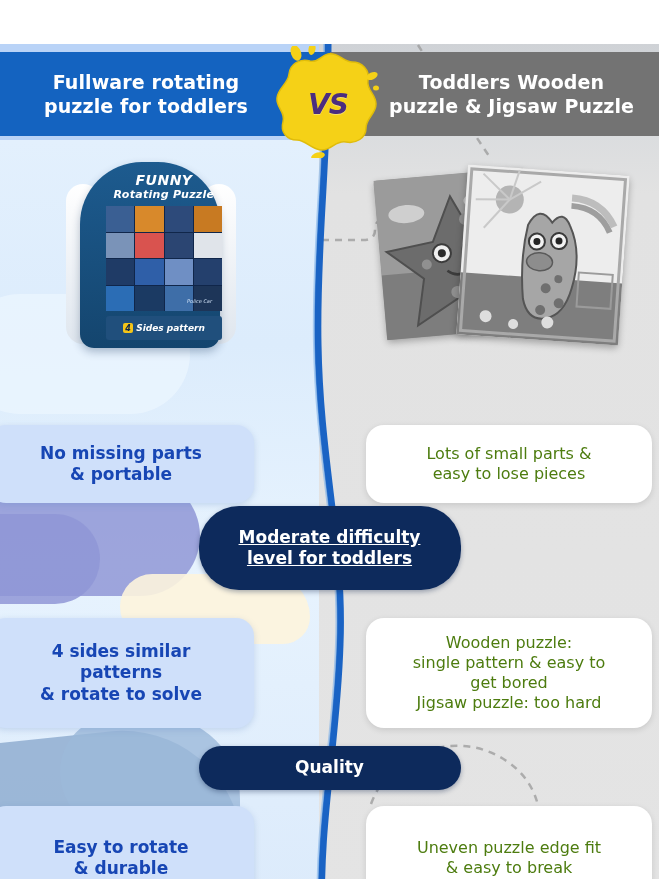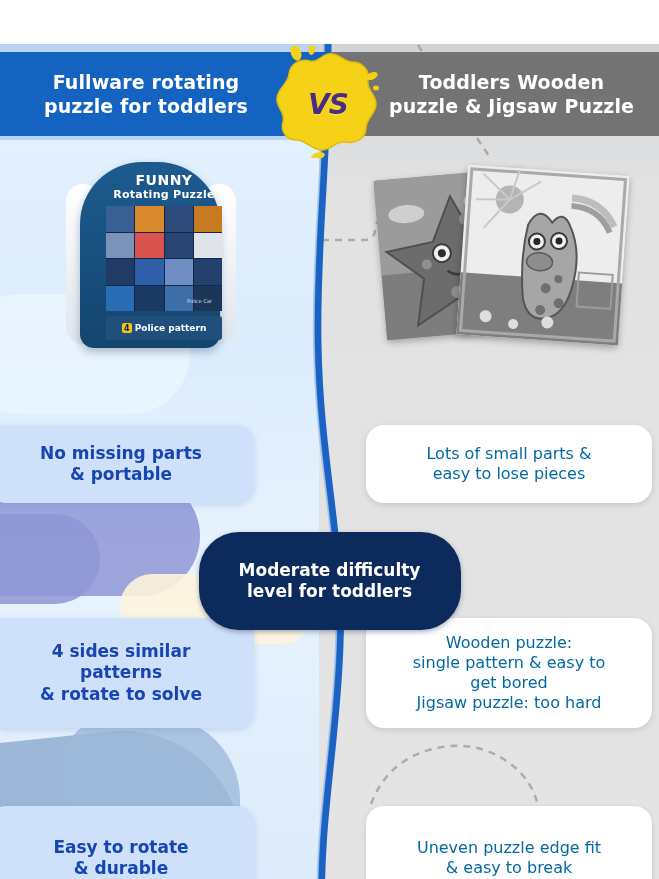--- a/index.html
+++ b/index.html
@@ -87,21 +87,21 @@
     position: absolute; left: 0; top: 0; width: 112px; height: 112px;
     display: flex; align-items: center; justify-content: center;
     color: #4b2d7f; font-weight: bold; font-size: 28px;
     font-style: italic; letter-spacing: -1px;
     text-shadow: 0 1px 0 rgba(255,255,255,.35);
     padding-top: 4px;
   }
 
   
   .product-left {
-    position: absolute; left: 66px; top: 118px; width: 170px; height: 190px;
+    position: absolute; left: 66px; top: 118px; width: 170px; height: 190px; font-style: italic;
   }
   .toy-body {
     position: absolute; left: 14px; top: 0; width: 140px; height: 186px;
     background: linear-gradient(#1d5b8f, #14456e);
     border-radius: 62px 62px 14px 14px;
     box-shadow: 0 4px 8px rgba(20,50,90,.3);
   }
   .toy-handle-l, .toy-handle-r {
     position: absolute; top: 22px; width: 34px; height: 160px;
     background: linear-gradient(#ffffff, #dfe6ee);
@@ -171,31 +171,31 @@
     display: flex; align-items: center; justify-content: center;
     text-align: center; line-height: 1.26;
     border-radius: 18px;
   }
   .card-left {
     background: #cfe0fa; color: #1746b4;
     font-weight: bold; font-size: 17px;
     box-shadow: 0 2px 6px rgba(90,130,190,.25);
   }
   .card-right {
-    background: #ffffff; color: #0369a1;
+    background: #ffffff; color: #4d7c0f;
     font-size: 16px;
     box-shadow: 0 2px 6px rgba(0,0,0,.12);
   }
 
   
   .pill-1 { top: 324px; width: 262px; height: 44px; }
   .card-1l { left: -12px; top: 381px; width: 266px; height: 78px; }
   .card-1r { left: 366px; top: 381px; width: 286px; height: 78px; }
   
-  .pill-2 { top: 488px; width: 262px; height: 98px; }
+  .pill-2 { top: 462px; width: 262px; height: 84px; text-decoration: underline; }
   .card-2l { left: -12px; top: 574px; width: 266px; height: 110px; }
   .card-2r { left: 366px; top: 574px; width: 286px; height: 110px; }
   
   .pill-3 { top: 702px; width: 262px; height: 44px; }
   .card-3l { left: -12px; top: 762px; width: 266px; height: 104px; }
   .card-3r { left: 366px; top: 762px; width: 286px; height: 104px; }
 </style>
 </head>
 <body>
 
@@ -271,21 +271,21 @@
           <i style="background:#6f8fc4"></i>
           <i style="background:#24406d"></i>
         <i style="background:#2b6db5"></i>
           <i style="background:#1b3a63"></i>
           <i style="background:#3e6ea8"></i>
           <i style="background:#1d3558"></i>
       </div>
       <div class="toy-caption">Police Car</div>
       <div class="toy-footer">
         <span class="toy-badge4">4</span>
-        <span class="toy-footer-text">Police pattern</span>
+        <span class="toy-footer-text">Sides pattern</span>
       </div>
     </div>
   </div>
 
   <div class="product-right">
     <div class="wood-card wood-a">
       <svg viewBox="0 0 150 160" width="150" height="160">
         <rect x="0" y="0" width="150" height="160" fill="#9b9b9b"></rect>
         <rect x="0" y="95" width="150" height="65" fill="#7d7d7d"></rect>
         <ellipse cx="30" cy="36" rx="18" ry="9" fill="#cfcfcf"></ellipse>
@@ -338,16 +338,17 @@
     </div>
   </div>
 
   <div class="card card-left card-1l">No missing parts<br>&amp; portable</div>
   <div class="card card-right card-1r">Lots of small parts &amp;<br>easy to lose pieces</div>
 
   <div class="pill pill-2">Moderate difficulty<br>level for toddlers</div>
   <div class="card card-left card-2l">4 sides similar<br>patterns<br>&amp; rotate to solve</div>
   <div class="card card-right card-2r">Wooden puzzle:<br>single pattern &amp; easy to<br>get bored<br>Jigsaw puzzle: too hard</div>
 
+  <div class="pill pill-3">Quality</div>
   <div class="card card-left card-3l">Easy to rotate<br>&amp; durable</div>
   <div class="card card-right card-3r">Uneven puzzle edge fit<br>&amp; easy to break</div>
 
 </div>
 
 </body></html>

